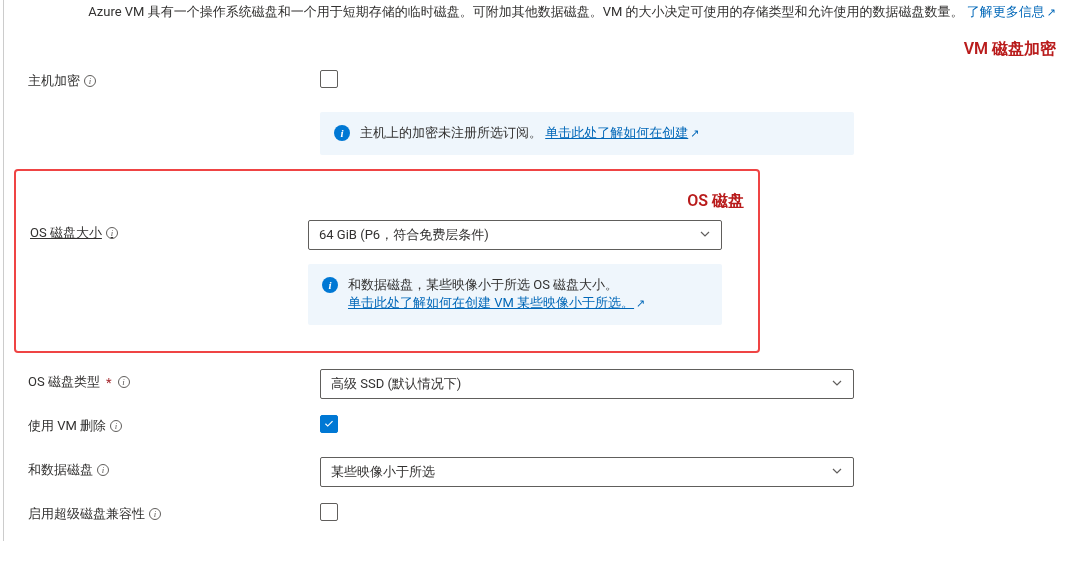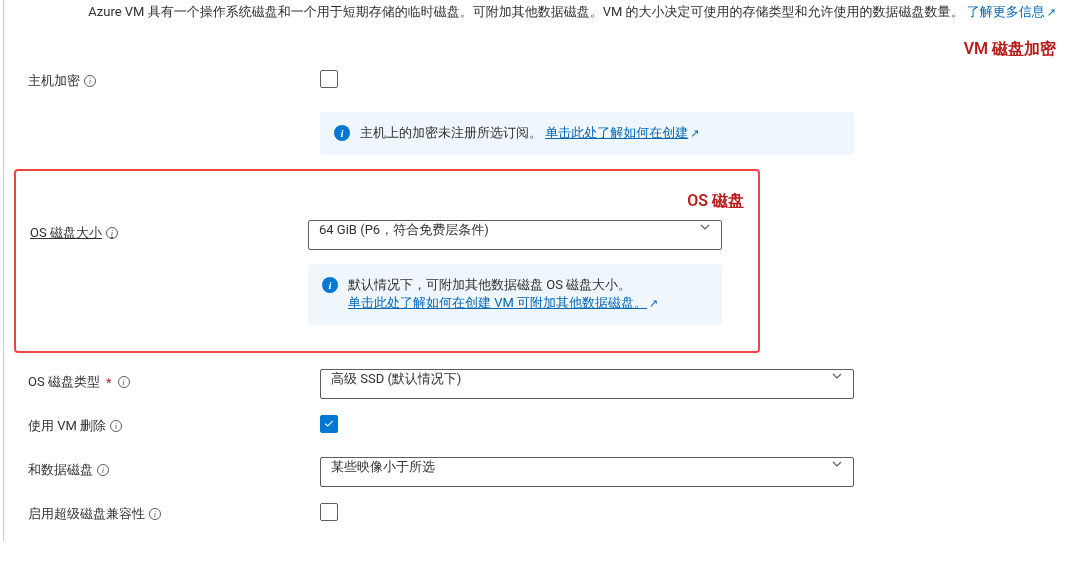--- a/index.html
+++ b/index.html
@@ -100,21 +100,21 @@
   .checkbox.checked svg { display: block; }
   .checkbox svg { display: none; width: 12px; height: 12px; }
   .select-box {
     width: 100%;
     max-width: 534px;
     height: 30px;
     border: 1px solid #605e5c;
     border-radius: 2px;
     background: #fff;
     display: flex;
-    align-items: flex-start;
+    align-items: center;
     padding: 0 10px;
     cursor: pointer;
     justify-content: space-between;
     font-size: 13px;
   }
   .chevron svg { width: 12px; height: 12px; }
   .info-banner {
     margin-left: 292px;
     width: 534px;
     background: #eff6fc;
@@ -212,23 +212,23 @@
                 <path fill="none" stroke="#605e5c" stroke-width="1.2" d="M2 4l4 4 4-4"></path>
               </svg>
           </span>
         </div>
       </div>
     </div>
 
     <div class="info-banner">
       <span class="banner-icon">i</span>
       <div>
-        <div>默认情况下，可附加其他数据磁盘 OS 磁盘大小。</div>
+        <div>和数据磁盘，某些映像小于所选 OS 磁盘大小。</div>
         <a class="link underline">
-          <span>单击此处了解如何在创建 VM 可附加其他数据磁盘。</span><span class="ext-icon">↗</span>
+          <span>单击此处了解如何在创建 VM 某些映像小于所选。</span><span class="ext-icon">↗</span>
         </a>
       </div>
     </div>
 
   </div>
 
   <div class="form-row">
     <div class="label-col">
       <span>OS 磁盘类型</span>
       <span class="required">*</span>

